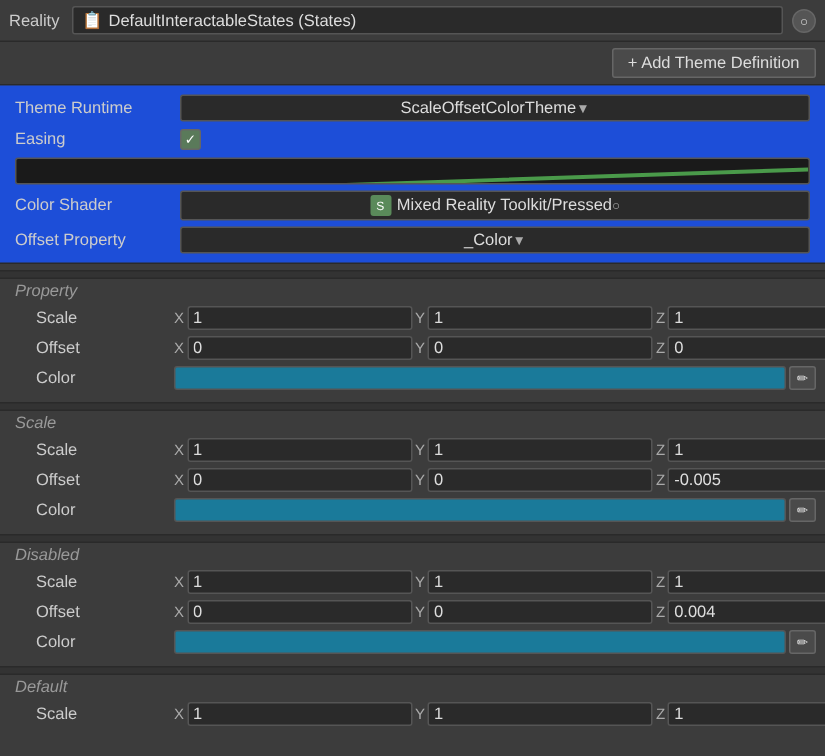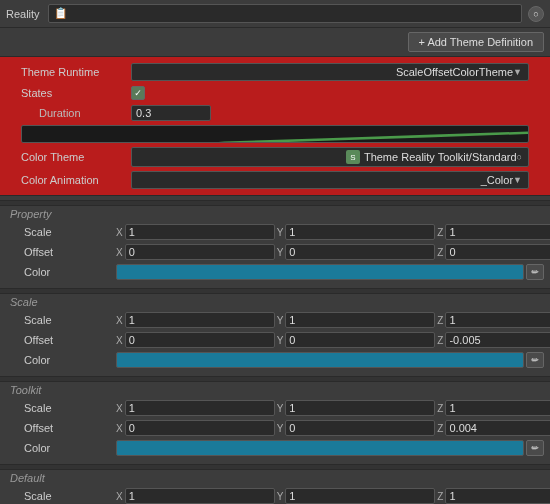--- a/index.html
+++ b/index.html
@@ -70,22 +70,22 @@
     .add-theme-btn {
       background: #4a4a4a;
       border: 1px solid #666;
       border-radius: 2px;
       color: #ddd;
       font-size: 11px;
       padding: 3px 10px;
       cursor: pointer;
     }
     .properties-section {
-      background: #b91c1c;
-      padding: 4px 15px;
+      background: #1d4ed8;
+      padding: 4px 4px;
       border-bottom: 1px solid #2a2a2a;
     }
     .prop-row {
       display: flex;
       align-items: center;
       padding: 2px 6px;
       min-height: 20px;
     }
     .prop-label {
       color: #ccc;
@@ -104,21 +104,21 @@
       flex: 1;
     }
     .dropdown {
       display: flex;
       align-items: center;
       background: #2a2a2a;
       border: 1px solid #555;
       border-radius: 2px;
       padding: 2px 6px;
       width: 100%;
-      justify-content: flex-end;
+      justify-content: center;
       font-size: 11px;
       color: #ddd;
       cursor: pointer;
     }
     .dropdown-arrow {
       color: #aaa;
       font-size: 9px;
     }
     .checkbox {
       width: 14px;
@@ -257,20 +257,21 @@
     }
   </style>
 </head>
 <body>
 
 <div class="panel">
   <div class="header-row">
     <span class="header-label">Reality</span>
     <div class="header-value">
       <span class="icon">📋</span>
+      <span>DefaultInteractableStates (States)</span>
     </div>
     <div class="circle-btn">○</div>
   </div>
 
   <div class="add-theme-row">
     <button class="add-theme-btn">+ Add Theme Definition</button>
   </div>
 
   <div class="properties-section">
 
@@ -278,62 +279,56 @@
       <span class="prop-label">Theme Runtime</span>
       <div class="prop-value">
         <div class="dropdown">
           <span>ScaleOffsetColorTheme</span>
           <span class="dropdown-arrow">▼</span>
         </div>
       </div>
     </div>
 
     <div class="prop-row">
-      <span class="prop-label">States</span>
+      <span class="prop-label">Easing</span>
       <div class="prop-value">
         <div class="checkbox">
           <span class="checkbox-check">✓</span>
         </div>
       </div>
     </div>
 
-    <div class="prop-row">
-      <span class="prop-label-indent">Duration</span>
-      <div class="prop-value">
-        <input class="text-input" type="text" value="0.3" style="">
-      </div>
-    </div>
 
     <div class="prop-row">
       <div class="prop-value">
         <div class="curve-widget">
           <svg class="curve-line" viewBox="0 0 300 18" preserveAspectRatio="none">
             <polyline points="0,16 60,14 120,10 180,8 240,6 300,4" stroke="#4a9a4a" stroke-width="1.5" fill="none"></polyline>
           </svg>
         </div>
       </div>
     </div>
 
     <div class="prop-row">
-      <span class="prop-label">Color Theme</span>
+      <span class="prop-label">Color Shader</span>
       <div class="prop-value">
         <div class="with-circle">
           <div class="dropdown">
             <div class="shader-row">
               <div class="shader-icon">S</div>
-              <span class="shader-text">Theme Reality Toolkit/Standard</span>
+              <span class="shader-text">Mixed Reality Toolkit/Pressed</span>
             </div>
             <span class="dropdown-arrow">○</span>
           </div>
         </div>
       </div>
     </div>
 
     <div class="prop-row">
-      <span class="prop-label">Color Animation</span>
+      <span class="prop-label">Offset Property</span>
       <div class="prop-value">
         <div class="dropdown">
           <span>_Color</span>
           <span class="dropdown-arrow">▼</span>
         </div>
       </div>
     </div>
   </div>
 
   <div id="groups-container">
@@ -434,21 +429,21 @@
       <div class="prop-value">
         <div class="color-row">
           <div class="color-bar" style="background:#1a7a9a;"></div>
           <div class="color-picker-btn">✏</div>
         </div>
       </div>
     </div>
   </div>
       <div class="group-section">
     <div class="section-divider"></div>
-    <div class="group-label">Toolkit</div>
+    <div class="group-label">Disabled</div>
     <div class="prop-row">
       <span class="prop-label" style="padding-left:18px;">Scale</span>
       <div class="prop-value">
         <div class="xyz-row">
           <div class="xyz-field">
             <span class="xyz-label">X</span>
             <input class="xyz-input" type="text" value="1" style="">
           </div>
           <div class="xyz-field">
             <span class="xyz-label">Y</span>

